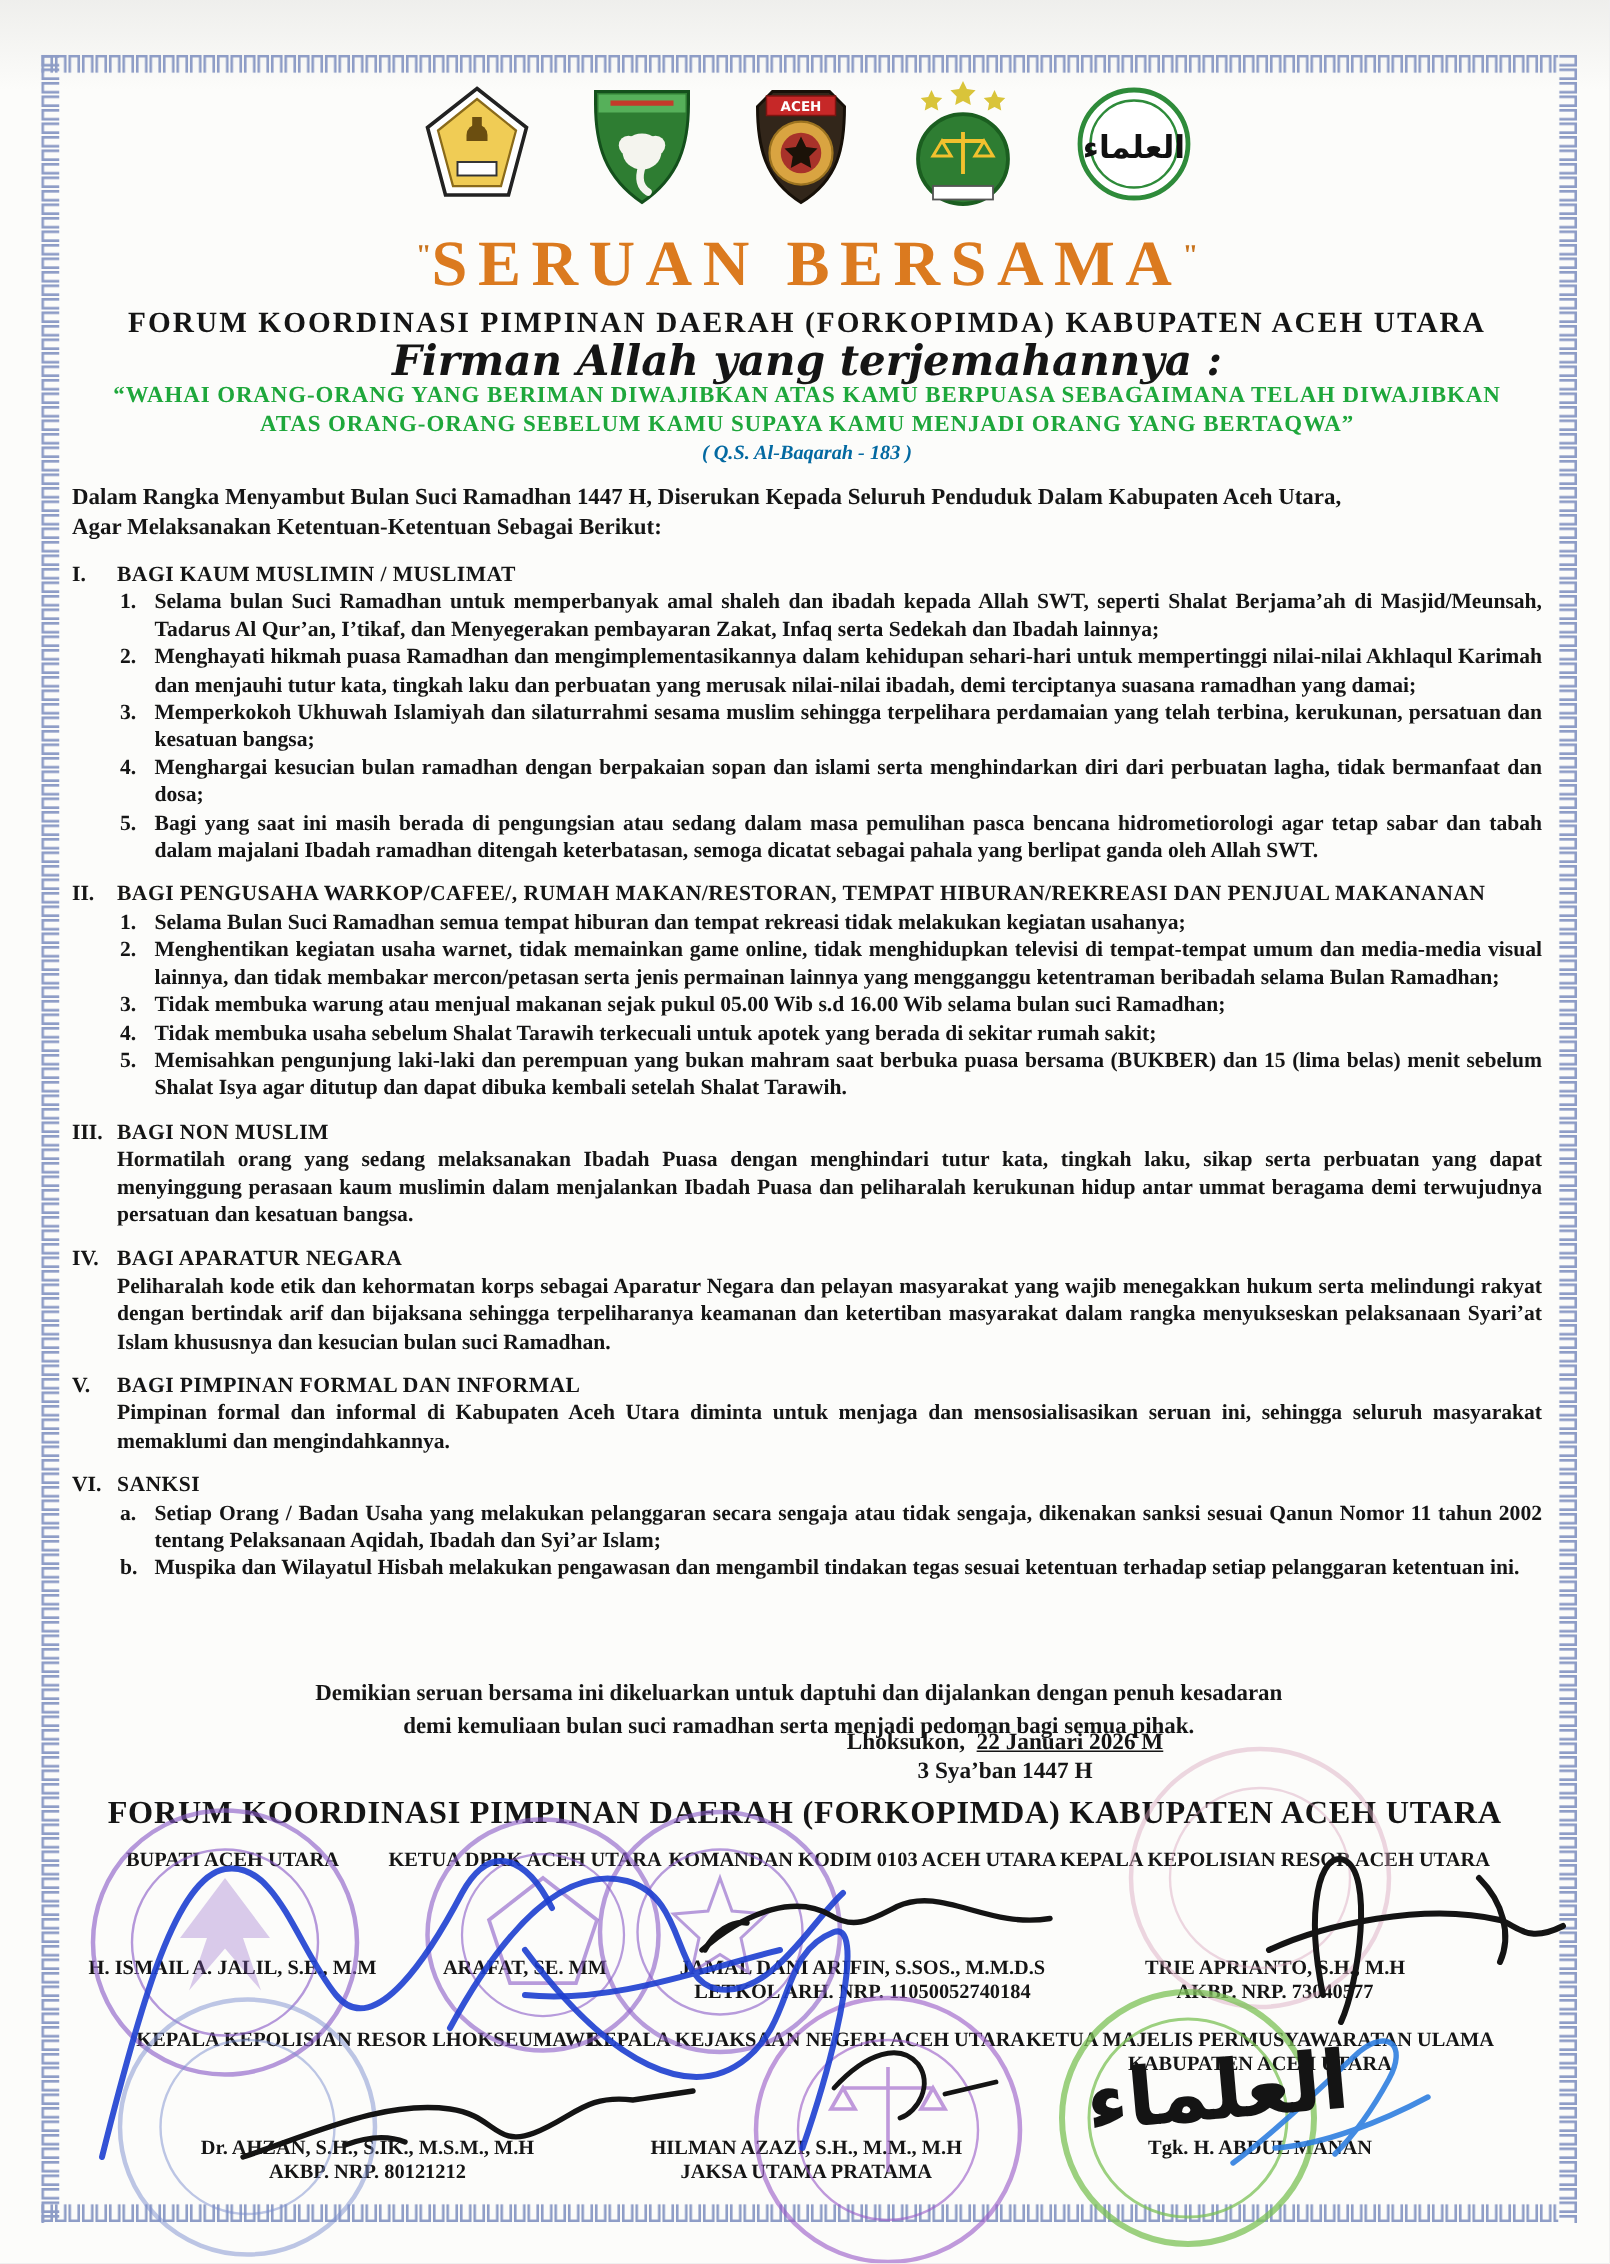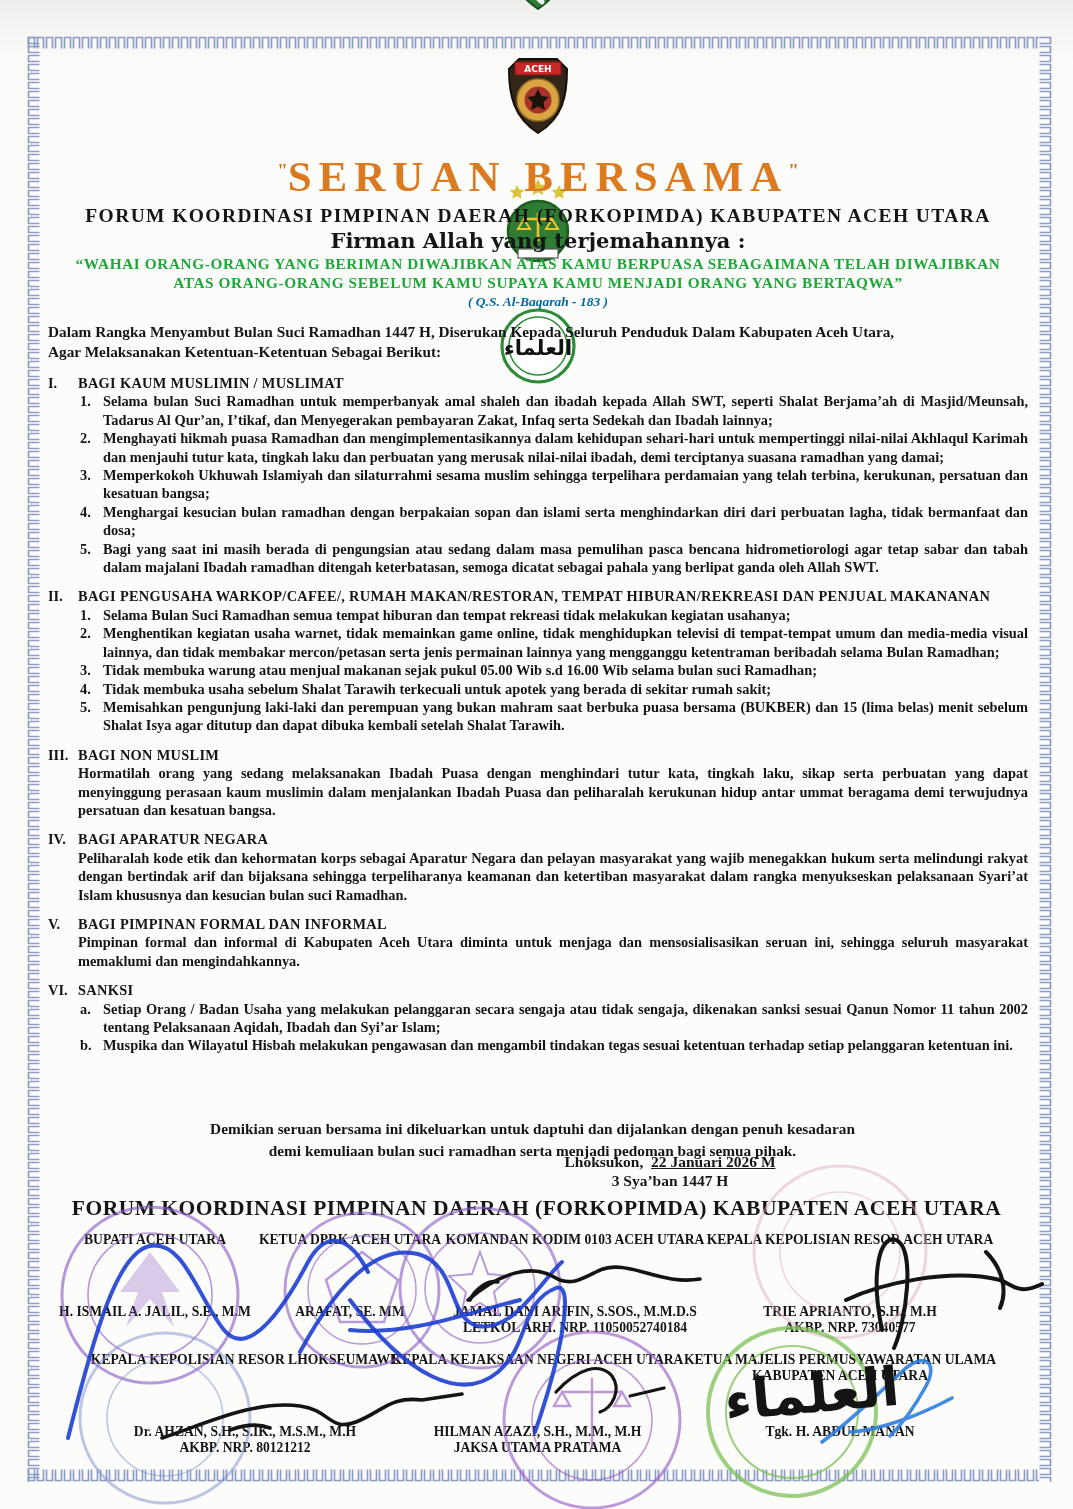--- a/index.html
+++ b/index.html
@@ -6,26 +6,26 @@
   .page{position:relative;width:1073px;height:1509px;background:#fcfcfa;overflow:hidden;
         font-family:"Liberation Serif","DejaVu Serif",serif;color:#151515;}
   .page:before{content:"";position:absolute;inset:0;
         background:linear-gradient(180deg,rgba(225,225,222,.5),rgba(255,255,255,0) 60px);}
   
   .bstrip{position:absolute;line-height:0;}
   .b-top{left:27px;top:36px;} .b-bottom{left:27px;top:1469px;}
   .b-left{left:27px;top:36px;} .b-right{left:1039px;top:36px;}
   
   .content{position:absolute;left:48px;right:45px;top:54px;}
-  .logo-row{display:flex;justify-content:center;align-items:center;gap:38px;height:88px;flex-direction:column;}
+  .logo-row{display:flex;justify-content:center;align-items:center;gap:38px;height:88px;}
   .title-line{text-align:center;margin-top:4px;font-weight:bold;font-size:43px;line-height:50px;
         color:#db7a1f;letter-spacing:7px;}
   .title-q{font-size:19px;letter-spacing:0;color:#c8731d;vertical-align:14px;}
   .org-line{text-align:center;font-weight:bold;font-size:19.5px;line-height:24px;letter-spacing:1.4px;margin-top:2px;}
-  .firman{text-align:center;font-weight:bold;font-size:21px;line-height:26px;
+  .firman{text-align:center;font-style:italic;font-weight:bold;font-size:28px;line-height:26px;
         font-family:"DejaVu Serif",serif;}
   .quote-green{text-align:center;font-weight:bold;font-size:15.3px;line-height:19px;
         color:#1ea73b;letter-spacing:.6px;}
   .quote-src{text-align:center;font-style:italic;font-weight:bold;font-size:13.5px;line-height:17px;
         color:#0369a1;margin-top:1px;}
   .intro{font-weight:bold;font-size:15.3px;line-height:19.5px;margin-top:12px;}
   
   .sections{margin-top:13px;font-size:14.4px;line-height:18.4px;}
   .section{display:flex;margin-bottom:11px;}
   .sec-num{flex:none;width:30px;font-weight:bold;}

